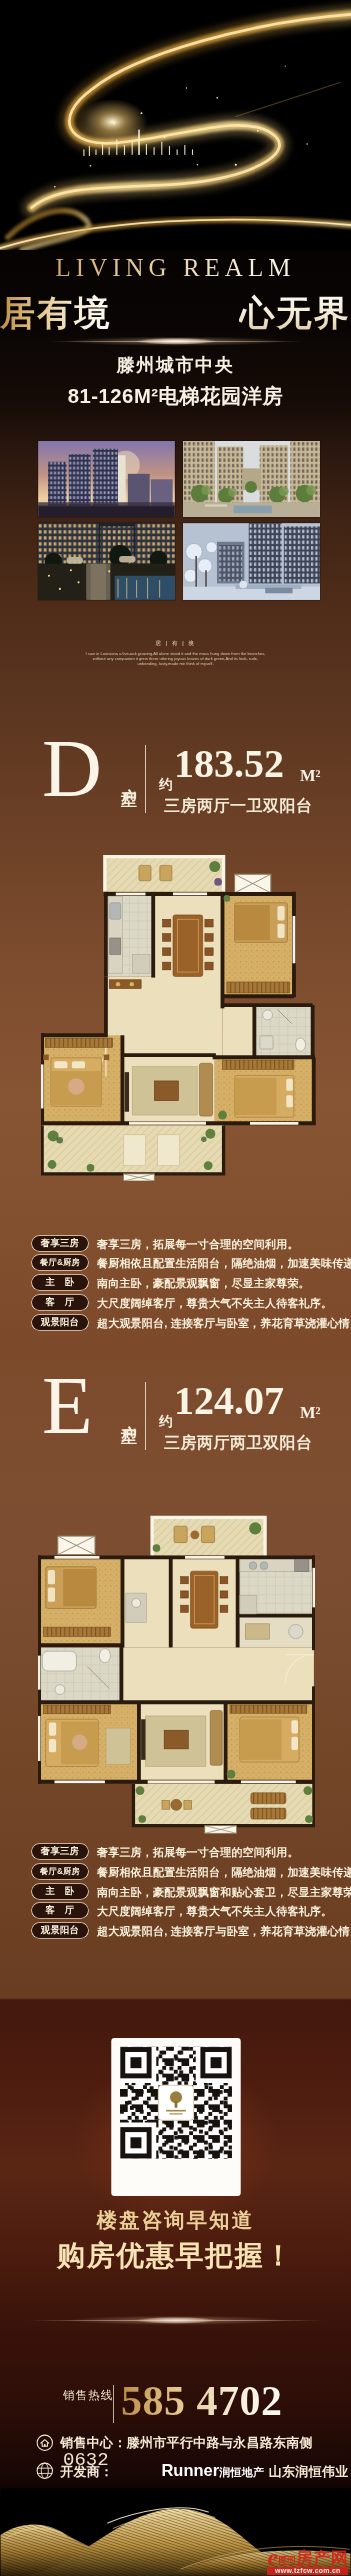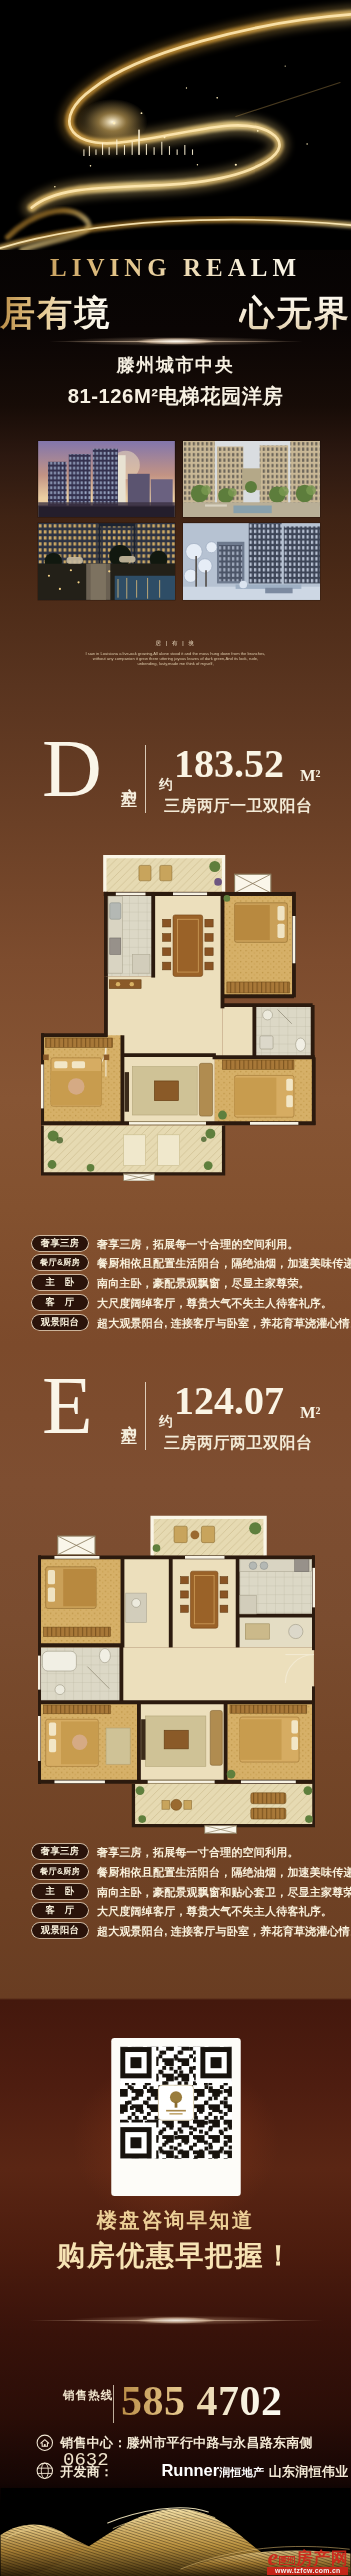--- a/index.html
+++ b/index.html
@@ -17,21 +17,21 @@
   .serif{font-family:"Liberation Serif",serif;}
   .goldgrad{background:linear-gradient(92deg,#b98c46 0%,#e3c488 34%,#f6efdc 72%,#fdfbf4 100%);
     -webkit-background-clip:text;background-clip:text;color:transparent;-webkit-text-fill-color:transparent;}
   .creamgrad{background:linear-gradient(180deg,#fffdf8 0%,#f3e8d2 55%,#d8c49c 100%);
     -webkit-background-clip:text;background-clip:text;color:transparent;-webkit-text-fill-color:transparent;}
   .flare{background-image:
       radial-gradient(ellipse 52px 4.4px at 50% 50%,rgba(255,252,244,.97),rgba(255,228,196,.5) 55%,rgba(255,228,196,0) 78%),
       radial-gradient(ellipse 154px 6.6px at 50% 50%,rgba(252,216,178,.45),rgba(252,216,178,0) 72%),
       linear-gradient(90deg,rgba(230,200,168,0) 2%,rgba(230,200,168,.4) 20%,rgba(248,228,200,.65) 50%,rgba(230,200,168,.4) 80%,rgba(230,200,168,0) 98%);
     background-size:auto,auto,100% 1.1px;background-position:center,center,center;background-repeat:no-repeat;}
-  .tagline{top:254px;font-size:25px;letter-spacing:5px;font-family:"Liberation Serif",serif;font-weight:700;}
+  .tagline{top:254px;font-size:25px;letter-spacing:5px;font-family:"Liberation Serif",serif;font-weight:400;}
   .slogan{top:290px;display:flex;justify-content:space-between;gap:23px;width:100%;
     font-family:"Liberation Serif",serif;font-weight:700;font-size:35px;letter-spacing:2.2px;}
   .loc{top:353px;font-size:18px;font-weight:700;color:#f7f1e3;letter-spacing:1.6px;}
   .prod{top:382px;font-size:20.3px;font-weight:700;color:#f7f1e3;letter-spacing:0.5px;}
   .photo{position:absolute;width:137px;overflow:hidden;box-shadow:0 0 0 0.5px rgba(0,0,0,.35);}
   .photo svg{display:block;}
   .poem{top:640px;color:#e8d8bc;}
   .poem .ph{font-size:5.5px;letter-spacing:1.6px;margin-bottom:3.8px;color:#f0e2c8;}
   .poem .pl{font-size:4.1px;line-height:5.2px;color:#d9c6a6;}
   .unit-title{position:absolute;left:0;width:351px;height:74px;color:#f8f2e2;}
@@ -46,21 +46,21 @@
   .feat-row{position:absolute;left:0;width:351px;height:16.5px;}
   .pill{position:absolute;left:32px;top:0;width:56px;height:15px;border-radius:7.7px;
     background:#2a130a;box-shadow:0 0 0 0.8px rgba(250,240,220,.85);
     display:flex;align-items:center;justify-content:center;color:#f6eed9;font-size:9.3px;font-weight:700;letter-spacing:0.3px;}
   .feat-text{position:absolute;left:97px;top:1.1px;font-size:11px;font-weight:700;color:#f8efda;letter-spacing:0.2px;white-space:nowrap;}
   .qr-glow{left:33px;top:2021px;width:286px;height:242px;
     background:radial-gradient(ellipse 50% 50% at 50% 50%,rgba(152,64,28,.48),rgba(152,64,28,0) 72%);}
   .promo1{top:2206px;font-size:20.3px;font-weight:700;letter-spacing:2.2px;color:#eccf97;}
   .promo2{top:2237px;font-size:28px;font-weight:800;letter-spacing:1.6px;
     font-family:"Liberation Serif",serif;color:#f7e3b4;}
-  .hotline-label{left:63px;top:2388px;font-size:11.5px;font-weight:700;color:#efe3cb;letter-spacing:1.1px;}
+  .hotline-label{left:63px;top:2388px;font-size:11.5px;font-weight:400;color:#efe3cb;letter-spacing:1.1px;}
   .hotline-code{left:63px;top:2401px;font-size:19px;color:#efe3cb;font-family:Liberation Mono, monospace;margin-top:48px;}
   .vbar{left:113px;top:2385px;width:1.1px;height:38px;background:rgba(240,228,205,.75);}
   .phone{left:121px;top:2378px;font-size:42px;line-height:46px;font-weight:700;letter-spacing:0.5px;}
   .crow{position:absolute;left:36px;width:308px;display:flex;align-items:center;gap:6.6px;color:#f2e8d4;}
   .crow .ic{flex:0 0 17.6px;height:17.6px;}
   .crow .txt{font-size:13px;font-weight:700;letter-spacing:0.3px;white-space:nowrap;}
   .dev-brand{font-size:16.5px;font-weight:800;letter-spacing:0;color:#fff;margin-left:48px;}
   .dev-cn{font-size:11px;font-weight:800;color:#fff;text-align:center;}
   .dev-co{font-size:13px;font-weight:700;color:#f2e8d4;margin-left:4.4px;}
   .wm{position:absolute;right:2.7px;bottom:1.1px;opacity:.92;line-height:1;}

